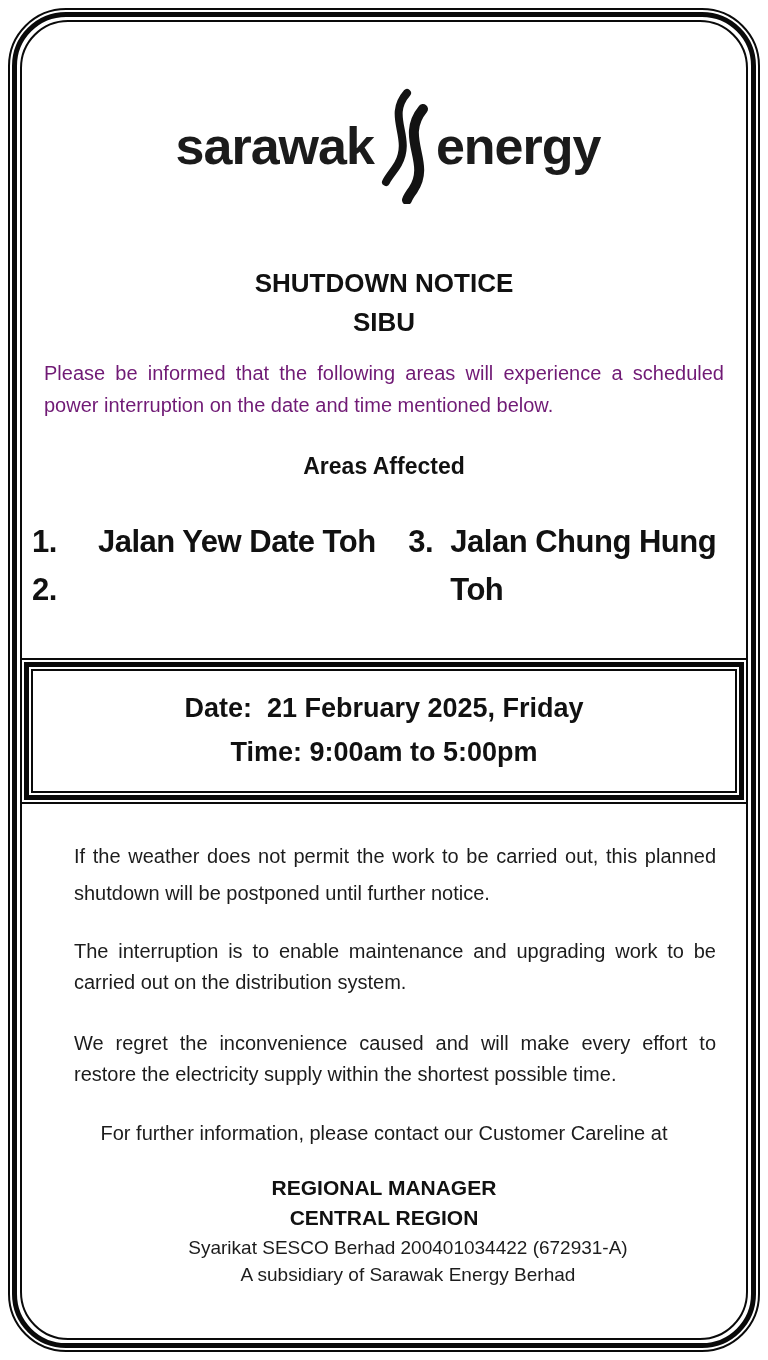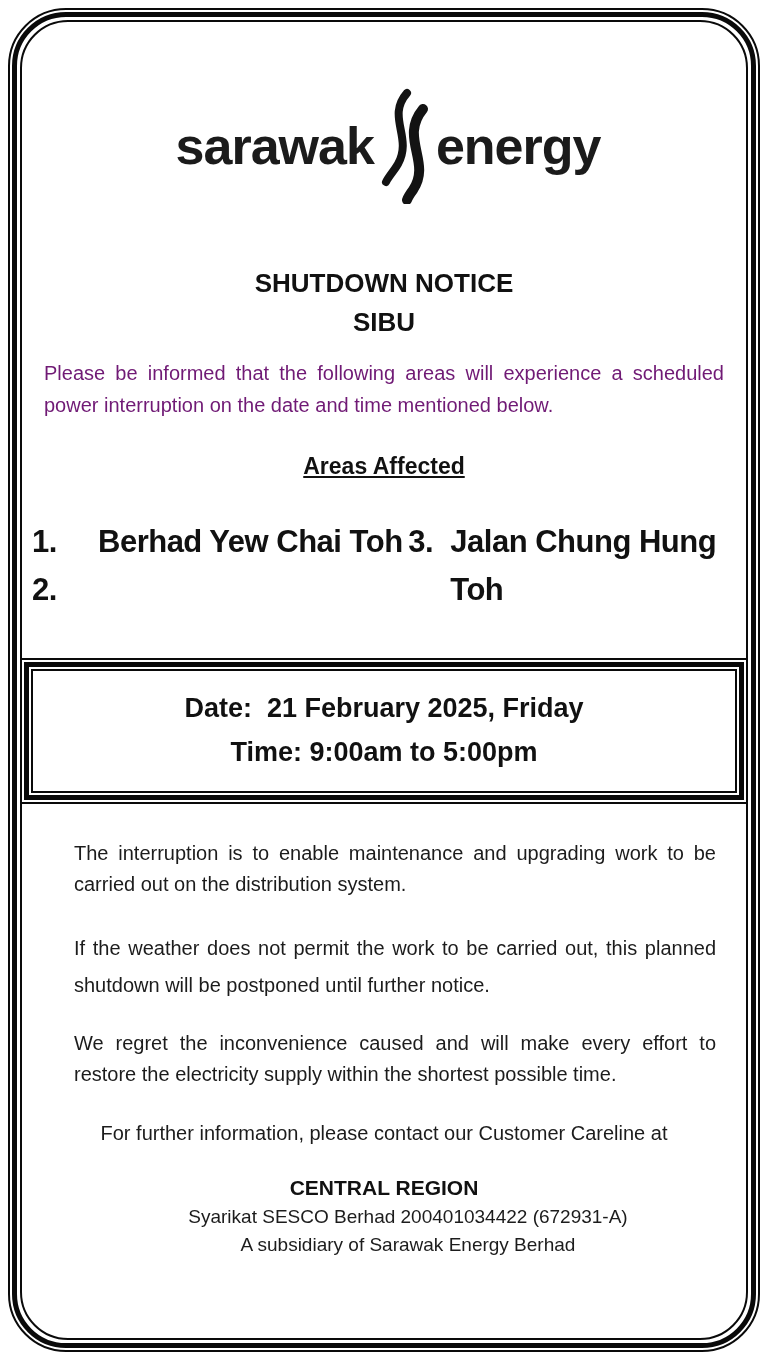--- a/index.html
+++ b/index.html
@@ -24,21 +24,21 @@
   .logo{margin-top:66px;display:flex;justify-content:center;align-items:center;margin-left:8px;}
   .logo-word{font-weight:bold;font-size:52px;letter-spacing:-1px;color:#1b1b1b;line-height:1;}
   .logo-flame{width:56px;height:116px;margin:0 4px 0 2px;flex:0 0 auto;}
 
   
   .notice-title{margin-top:60px;text-align:center;font-weight:bold;
     font-size:26px;line-height:1.5;color:#111;}
   .intro{margin:16px 22px 0 22px;font-size:20px;line-height:1.58;
     text-align:justify;color:#701a75;}
   .areas-heading{margin-top:32px;text-align:center;font-weight:bold;
-    font-size:23px;text-decoration:underline;color:#111;}
+    font-size:23px;color:#111;}
 
   
   .areas-list{margin:38px 4px 0 10px;display:flex;font-weight:bold;
     font-size:31px;letter-spacing:-0.5px;color:#111;line-height:1.55;}
   .areas-col-left{width:53%;}
   .areas-col-right{width:47%;}
   .area-item{display:flex;}
   .area-num-wide{width:66px;flex:0 0 auto;}
   .area-num-narrow{width:42px;flex:0 0 auto;}
 
@@ -87,21 +87,21 @@
     </div>
 
     <p class="intro">Please be informed that the following areas will experience a scheduled power interruption on the date and time mentioned below.</p>
 
     <div class="areas-heading">Areas Affected</div>
 
     <div class="areas-list">
       <div class="areas-col-left">
         <div class="area-item">
           <span class="area-num-wide">1.</span>
-          <span>Berhad Yew Chai Toh</span>
+          <span>Jalan Yew Date Toh</span>
         </div>
         <div class="area-item">
           <span class="area-num-wide">2.</span>
         </div>
       </div>
       <div class="areas-col-right">
         <div class="area-item">
           <span class="area-num-narrow">3.</span>
           <span>Jalan Chung Hung Toh</span>
         </div>
@@ -111,29 +111,30 @@
     <div class="schedule-outer">
       <div class="schedule-mid">
         <div class="schedule-inner">
           <div class="schedule-line">Date:  21 February 2025, Friday</div>
           <div class="schedule-line">Time: 9:00am to 5:00pm</div>
         </div>
       </div>
     </div>
 
     <div class="body-paras">
+      <p class="para para-loose">If the weather does not permit the work to be carried out, this planned shutdown will be postponed until further notice.</p>
       <p class="para">The interruption is to enable maintenance and upgrading work to be carried out on the distribution system.</p>
-      <p class="para para-loose">If the weather does not permit the work to be carried out, this planned shutdown will be postponed until further notice.</p>
       <p class="para para-last">We regret the inconvenience caused and will make every effort to restore the electricity supply within the shortest possible time.</p>
     </div>
 
     <div class="careline">
       <div>For further information, please contact our Customer Careline at</div>
     </div>
 
     <div class="signature">
+      <div class="sig-bold">REGIONAL MANAGER</div>
       <div class="sig-bold">CENTRAL REGION</div>
       <div class="sig-small">Syarikat SESCO Berhad 200401034422 (672931-A)</div>
       <div class="sig-small">A subsidiary of Sarawak Energy Berhad</div>
     </div>
 
   </div>
 </div>
 
 </body></html>

